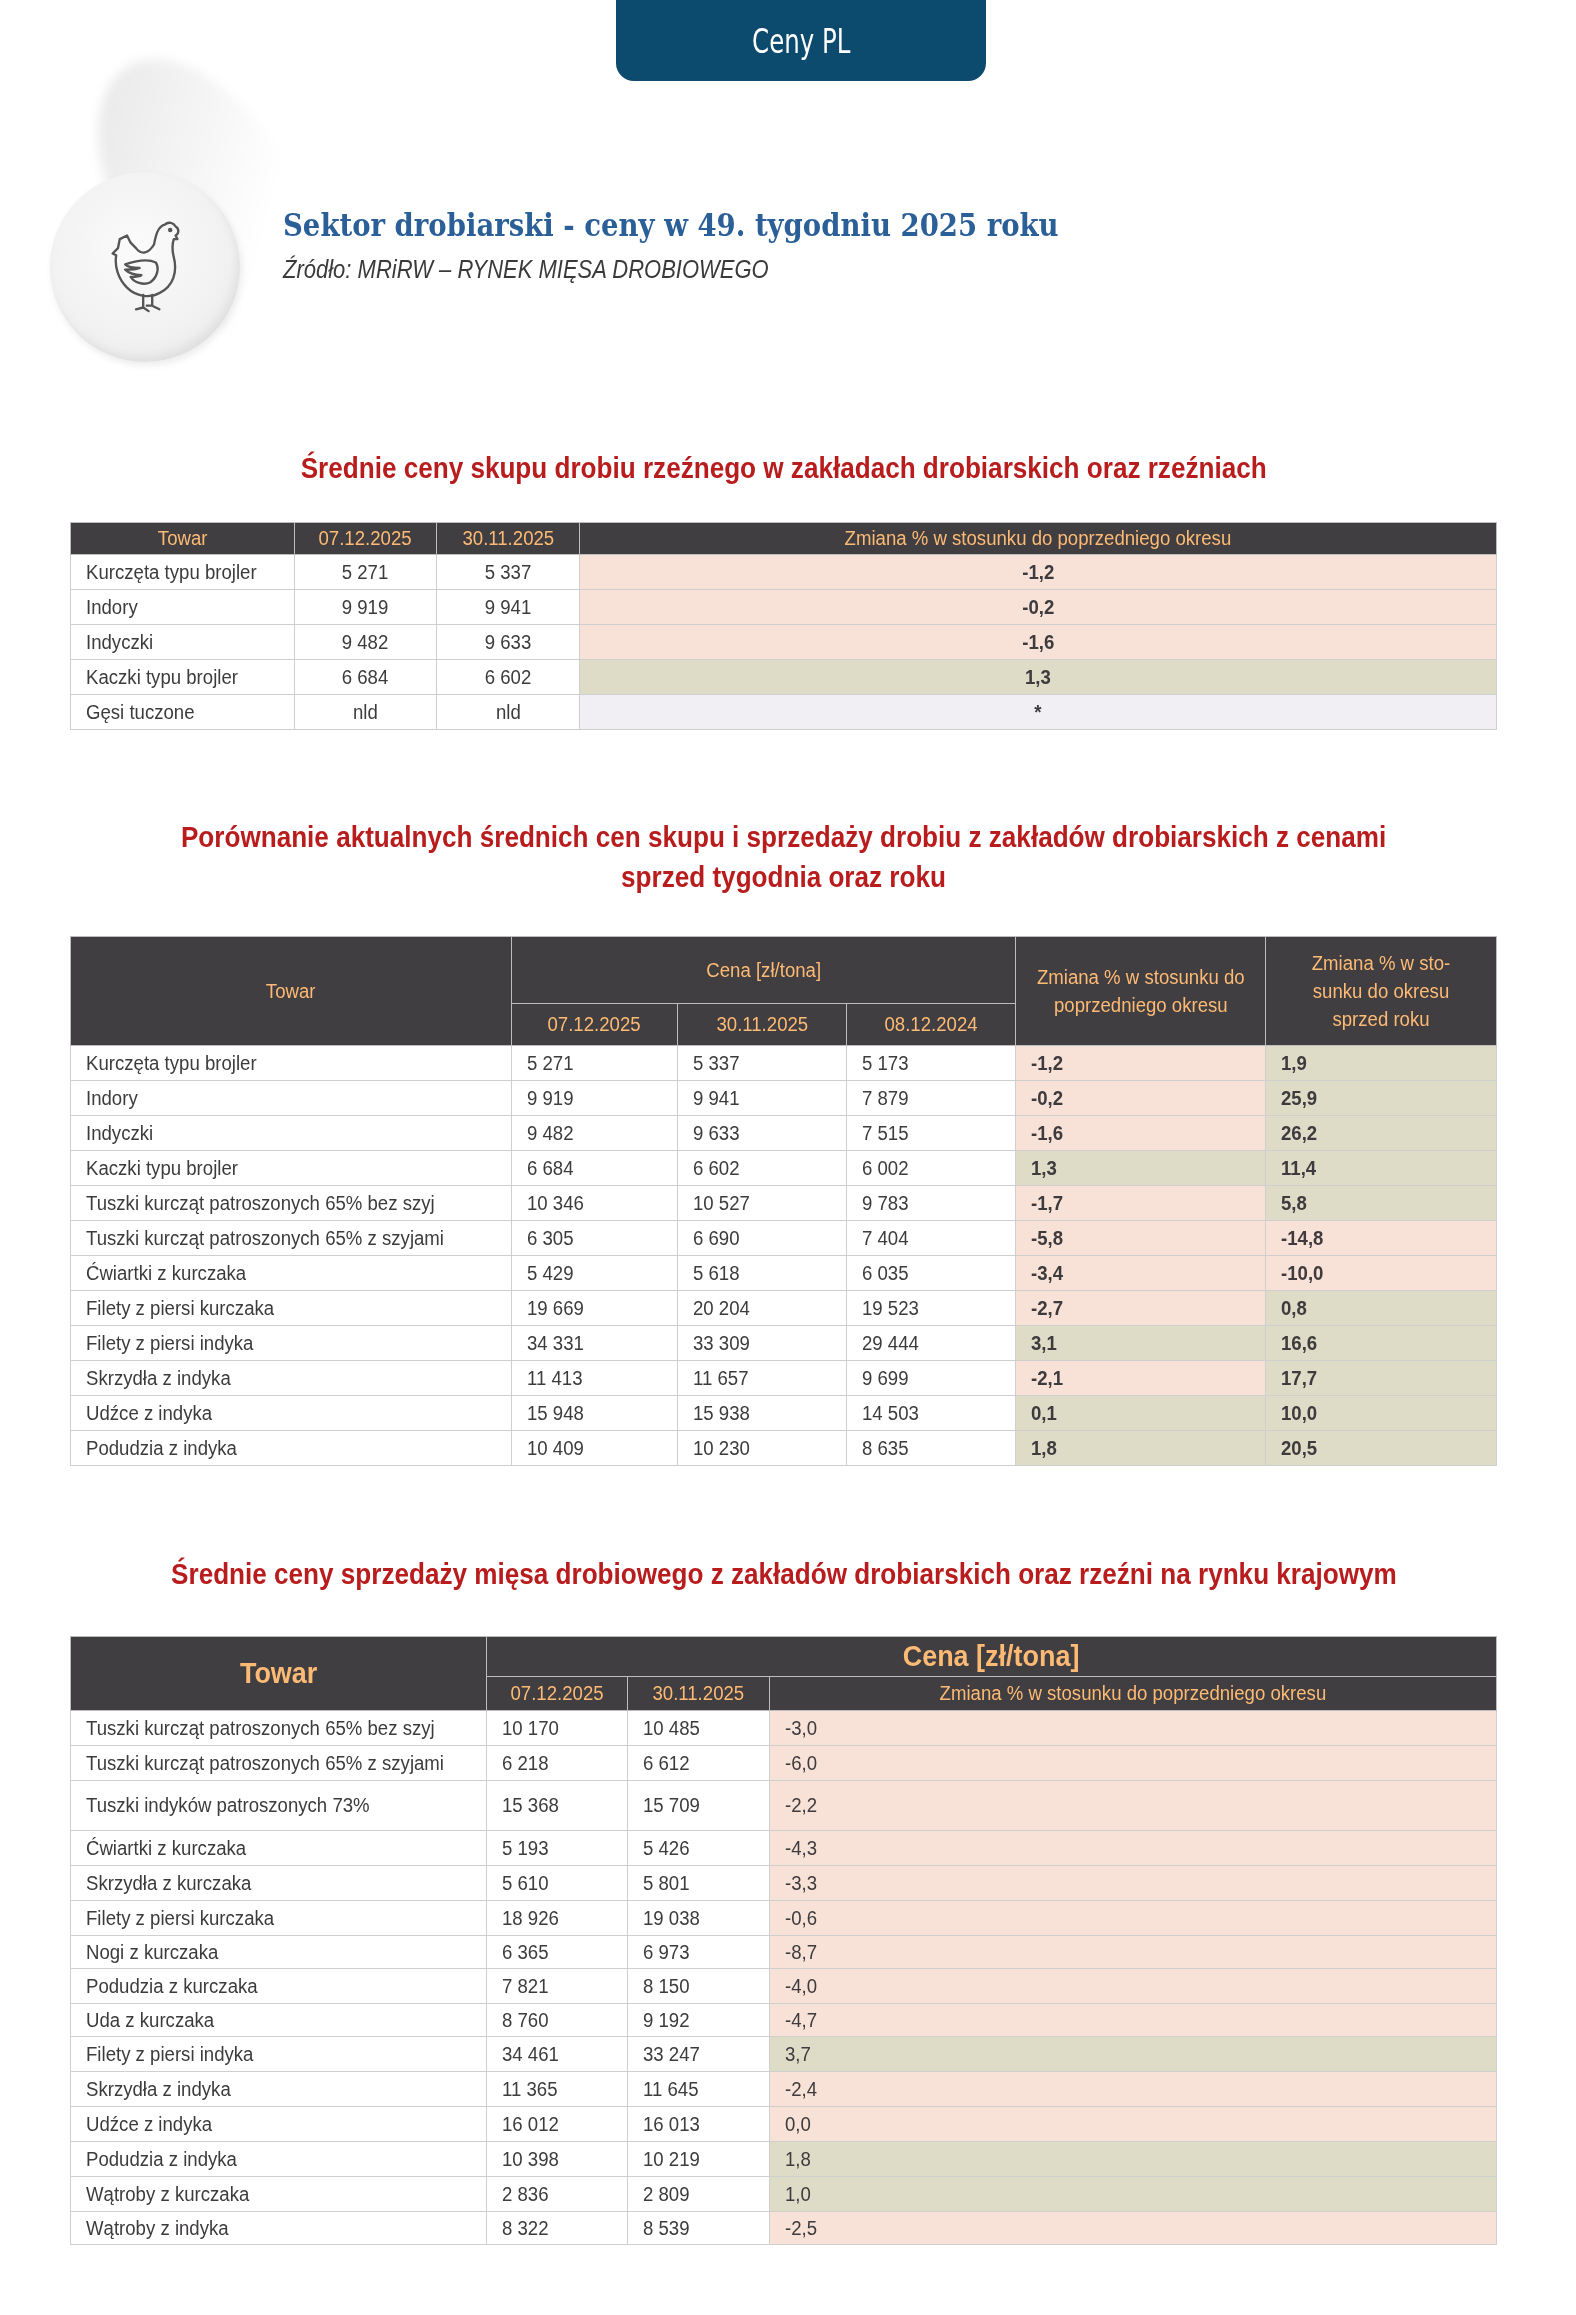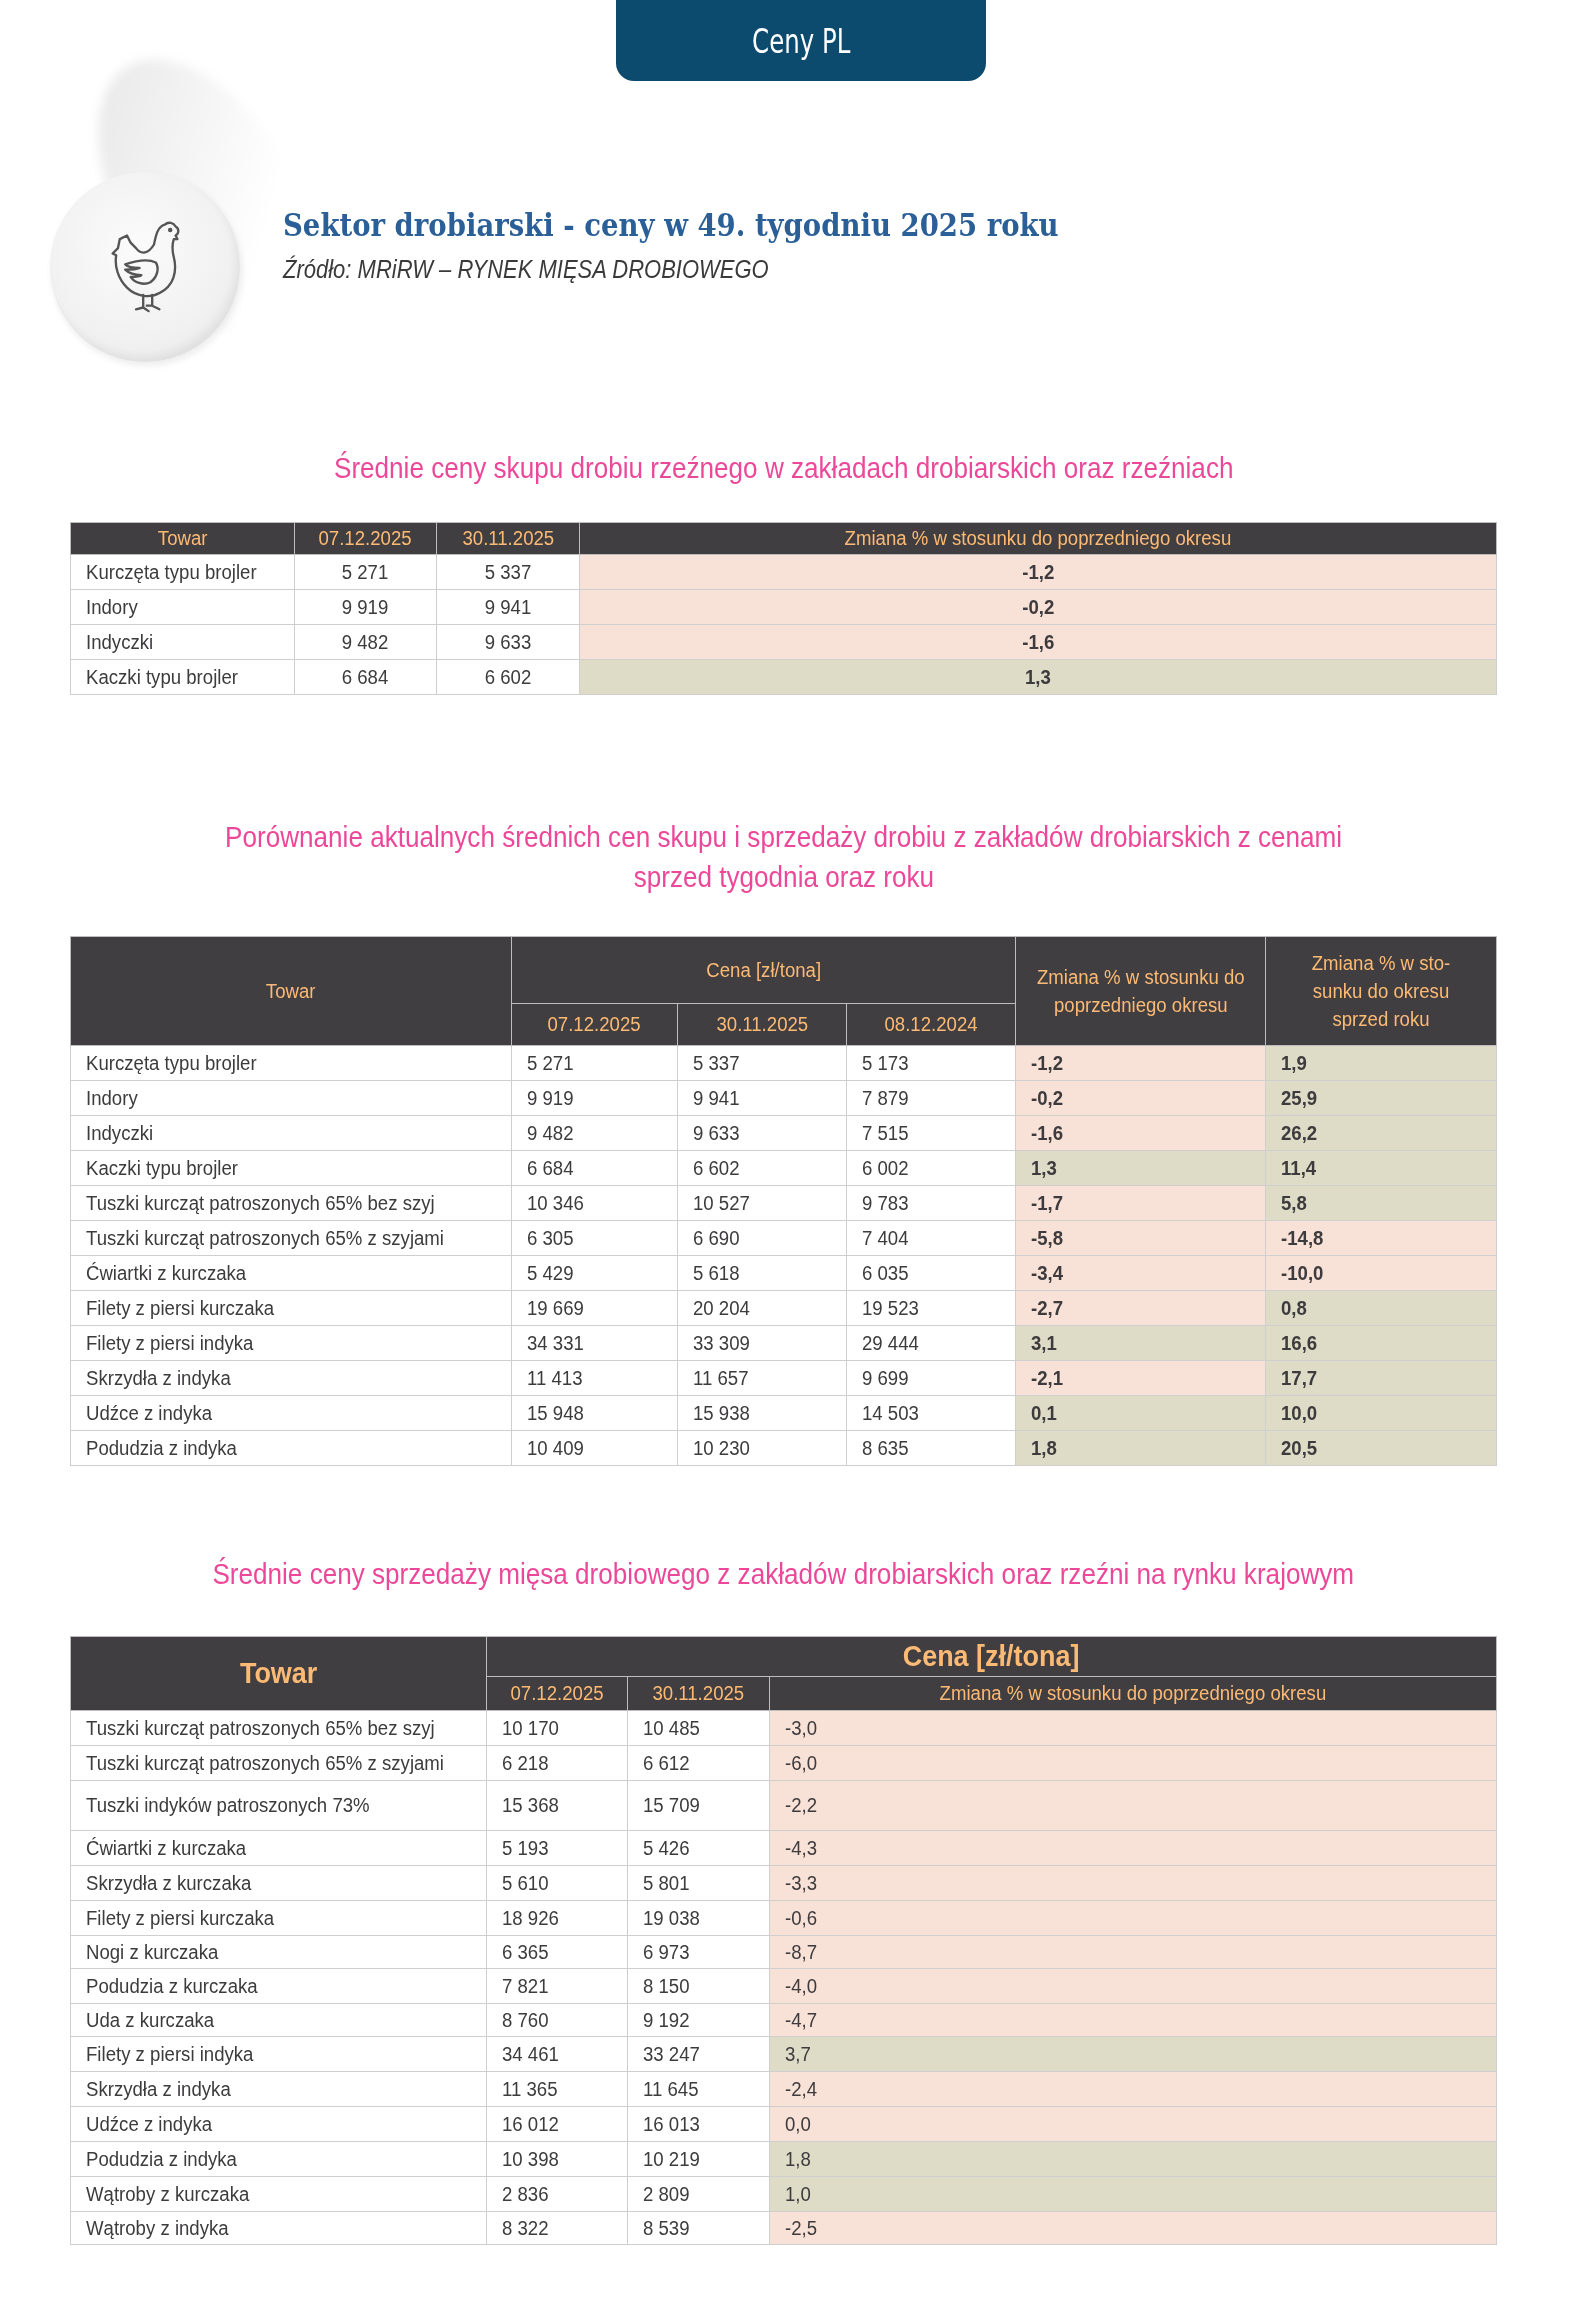--- a/index.html
+++ b/index.html
@@ -21,22 +21,22 @@
                  background: radial-gradient(circle at 45% 40%, #fbfbfb 0%, #f1f1f1 60%, #e2e2e2 100%);
                  box-shadow: inset -3.6px -5.4px 9px rgba(0,0,0,0.05), 1.8px 3.6px 7.2px rgba(0,0,0,0.08);
                  display: flex; align-items: center; justify-content: center; }
 
   .doc-title { position: absolute; left: 283px; top: 206px; font-family: "DejaVu Serif", serif;
                font-weight: bold; font-size: 32px; color: #2b5f97; white-space: nowrap;
                transform: scaleX(0.86); transform-origin: left center; }
   .doc-source { position: absolute; left: 283px; top: 255px; font-style: italic; font-size: 25px;
                 color: #3a3a3a; white-space: nowrap; transform: scaleX(0.88); transform-origin: left center; }
 
-  .sec-title { position: absolute; left: 70px; width: 1427px; text-align: center; font-weight: normal;
-               font-size: 29px; color: #ec4899; line-height: 40px; }
+  .sec-title { position: absolute; left: 70px; width: 1427px; text-align: center; font-weight: bold;
+               font-size: 29px; color: #b91c1c; line-height: 40px; }
   .sec-title .inner { display: inline-block; transform: scaleX(0.9); }
 
   table { position: absolute; left: 70px; width: 1427px; border-collapse: collapse; table-layout: fixed;
           font-size: 20px; }
   th { background: #403e40; color: #fdba74; font-weight: normal; border: 1.8px solid #bdbdbd; padding: 0;
        text-align: center; }
   td { border: 1.8px solid #cfcfcf; padding: 0 0 0 14.5px; color: #3d3b3d; white-space: nowrap; height: 32px; }
   td.c { text-align: center; padding-left: 0; }
   td.b { font-weight: bold; }
   .pink { background: #f8e1d6; }
@@ -104,20 +104,26 @@
         <td class="c"><span class="inner-sxc">9 482</span></td>
         <td class="c"><span class="inner-sxc">9 633</span></td>
         <td class="c b pink"><span class="inner-sxc">-1,6</span></td>
       </tr>
       <tr style="height: 35px;">
         <td><span class="inner-sx">Kaczki typu brojler</span></td>
         <td class="c"><span class="inner-sxc">6 684</span></td>
         <td class="c"><span class="inner-sxc">6 602</span></td>
         <td class="c b olive"><span class="inner-sxc">1,3</span></td>
       </tr>
+      <tr style="height: 35px;">
+        <td><span class="inner-sx">Gęsi tuczone</span></td>
+        <td class="c"><span class="inner-sxc">nld</span></td>
+        <td class="c"><span class="inner-sxc">nld</span></td>
+        <td class="c b gray"><span class="inner-sxc">*</span></td>
+      </tr>
     </tbody>
 </table>
 
 <div class="sec-title" style="top:817px;">
   <span class="inner">Porównanie aktualnych średnich cen skupu i sprzedaży drobiu z zakładów drobiarskich z cenami</span><br>
   <span class="inner">sprzed tygodnia oraz roku</span>
 </div>
 
 <table style="top:936px;">
   <colgroup>

